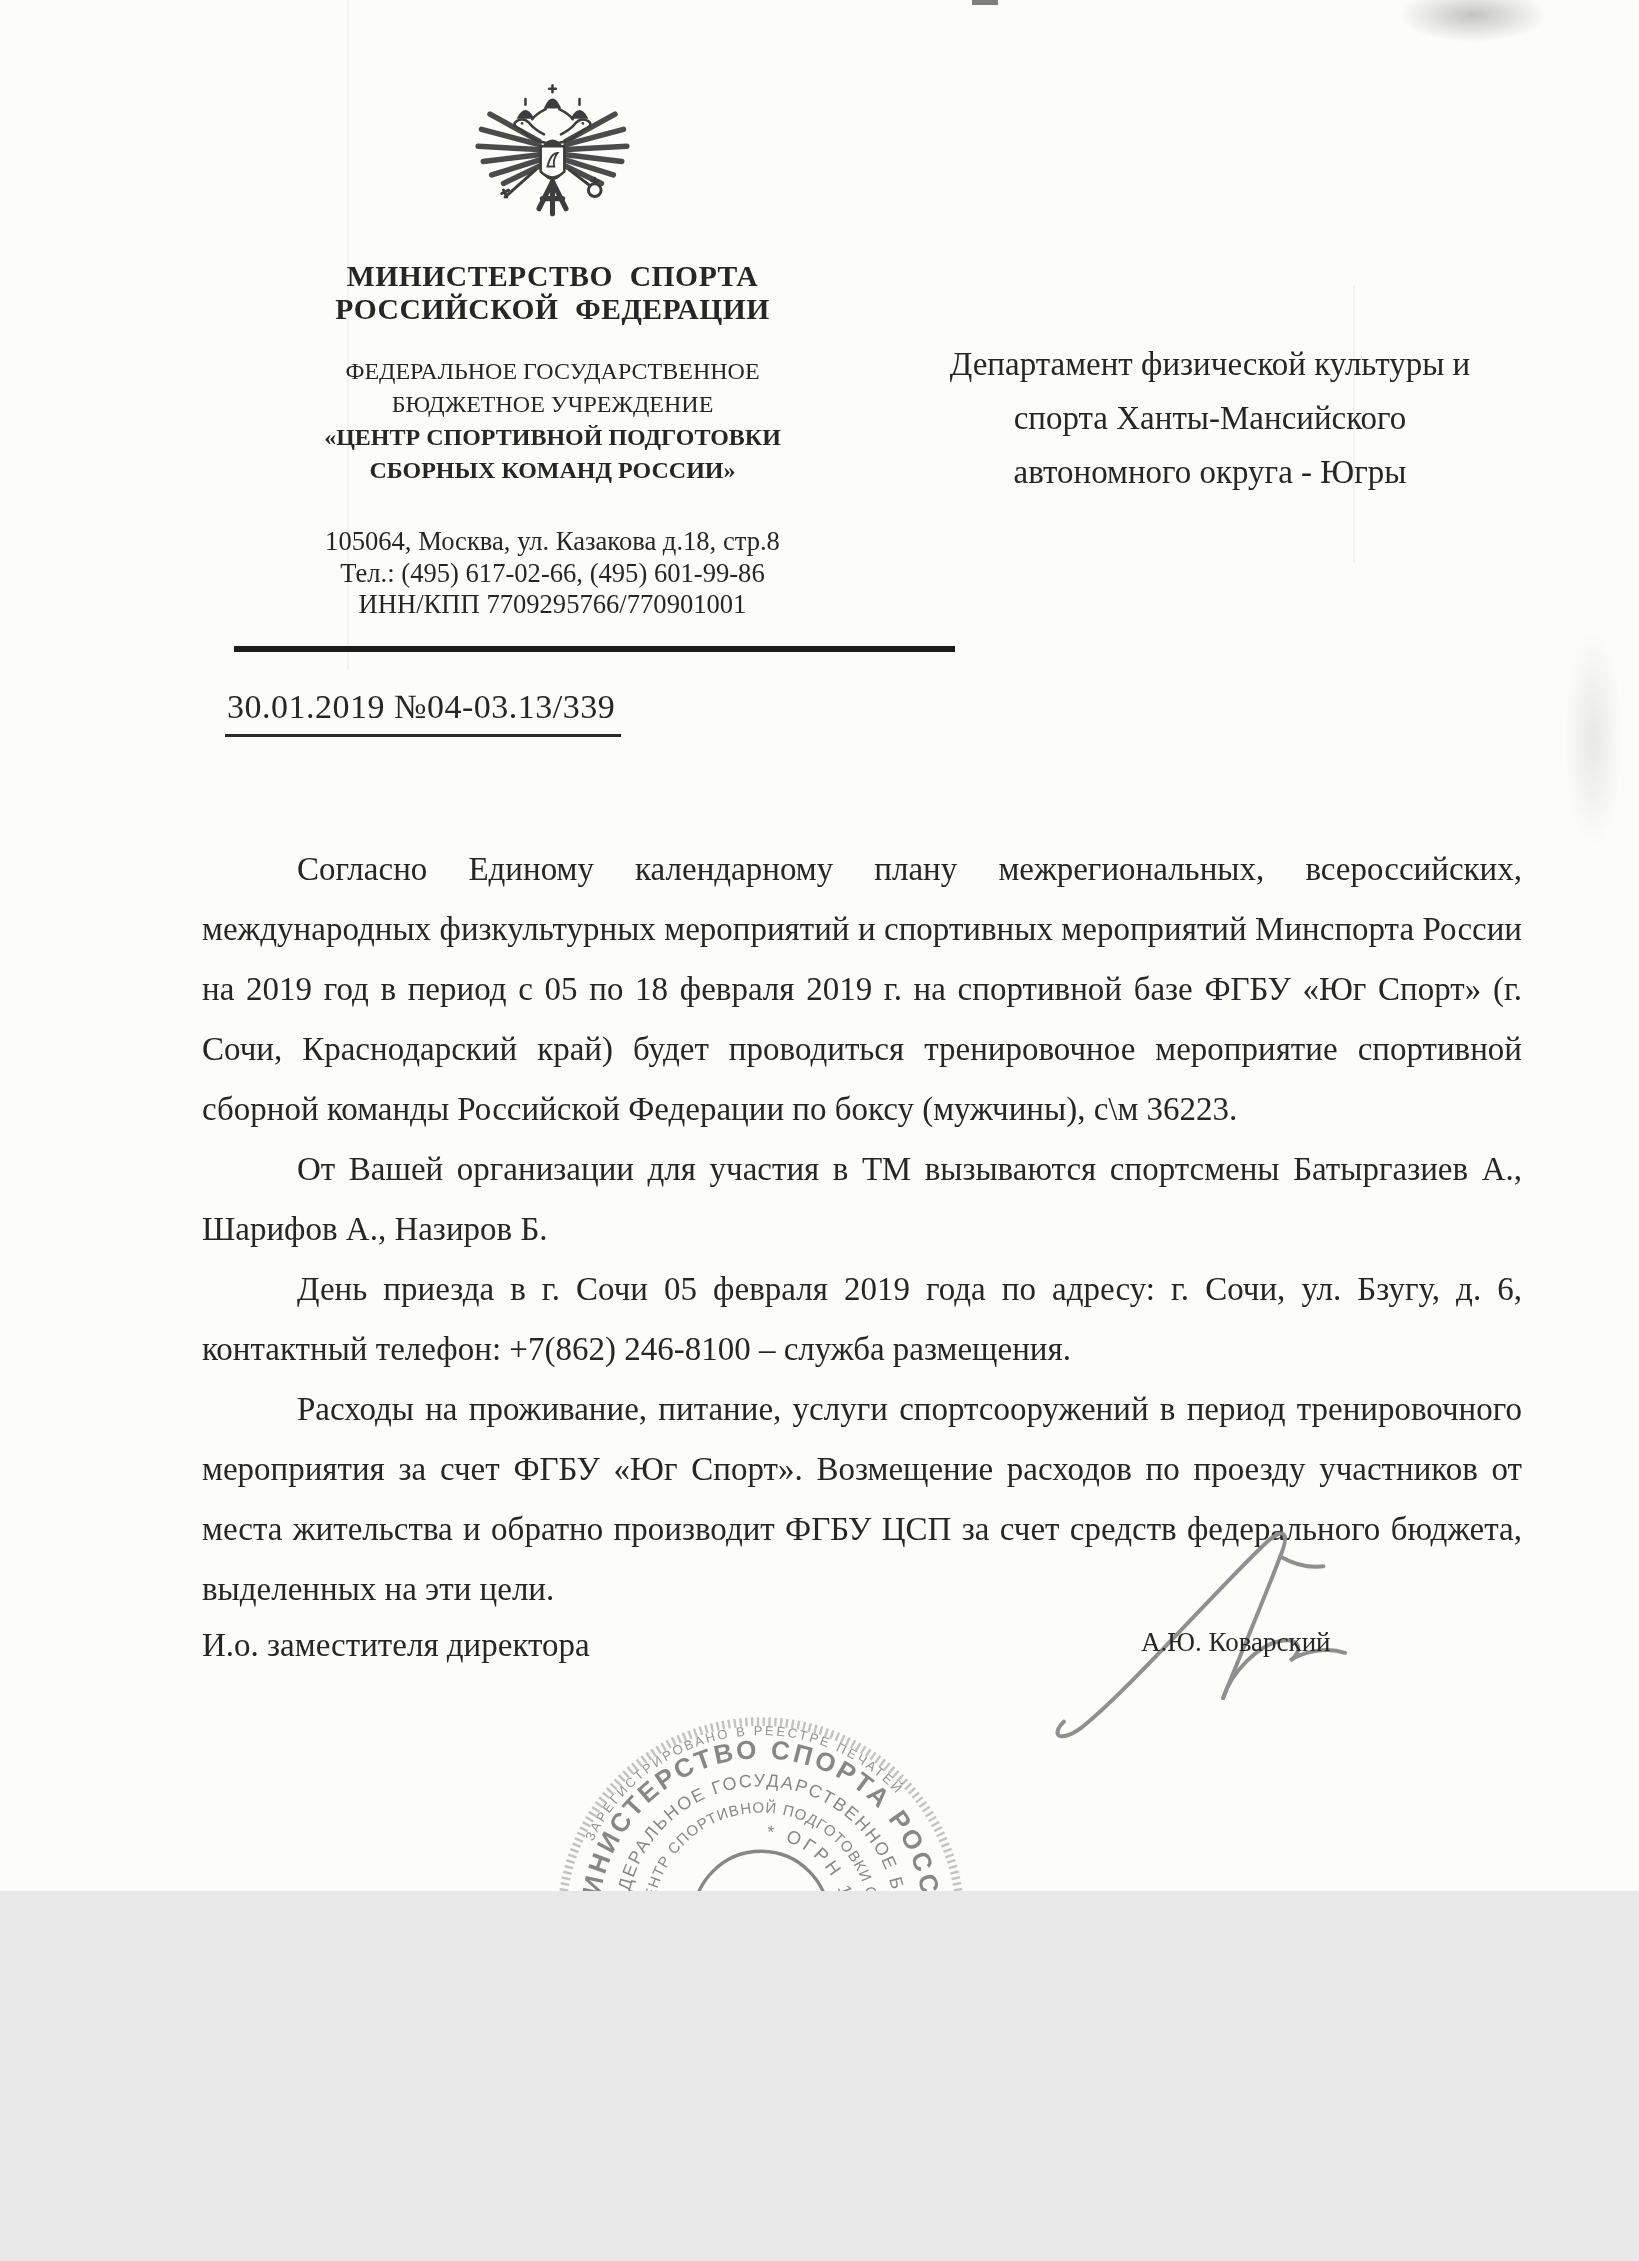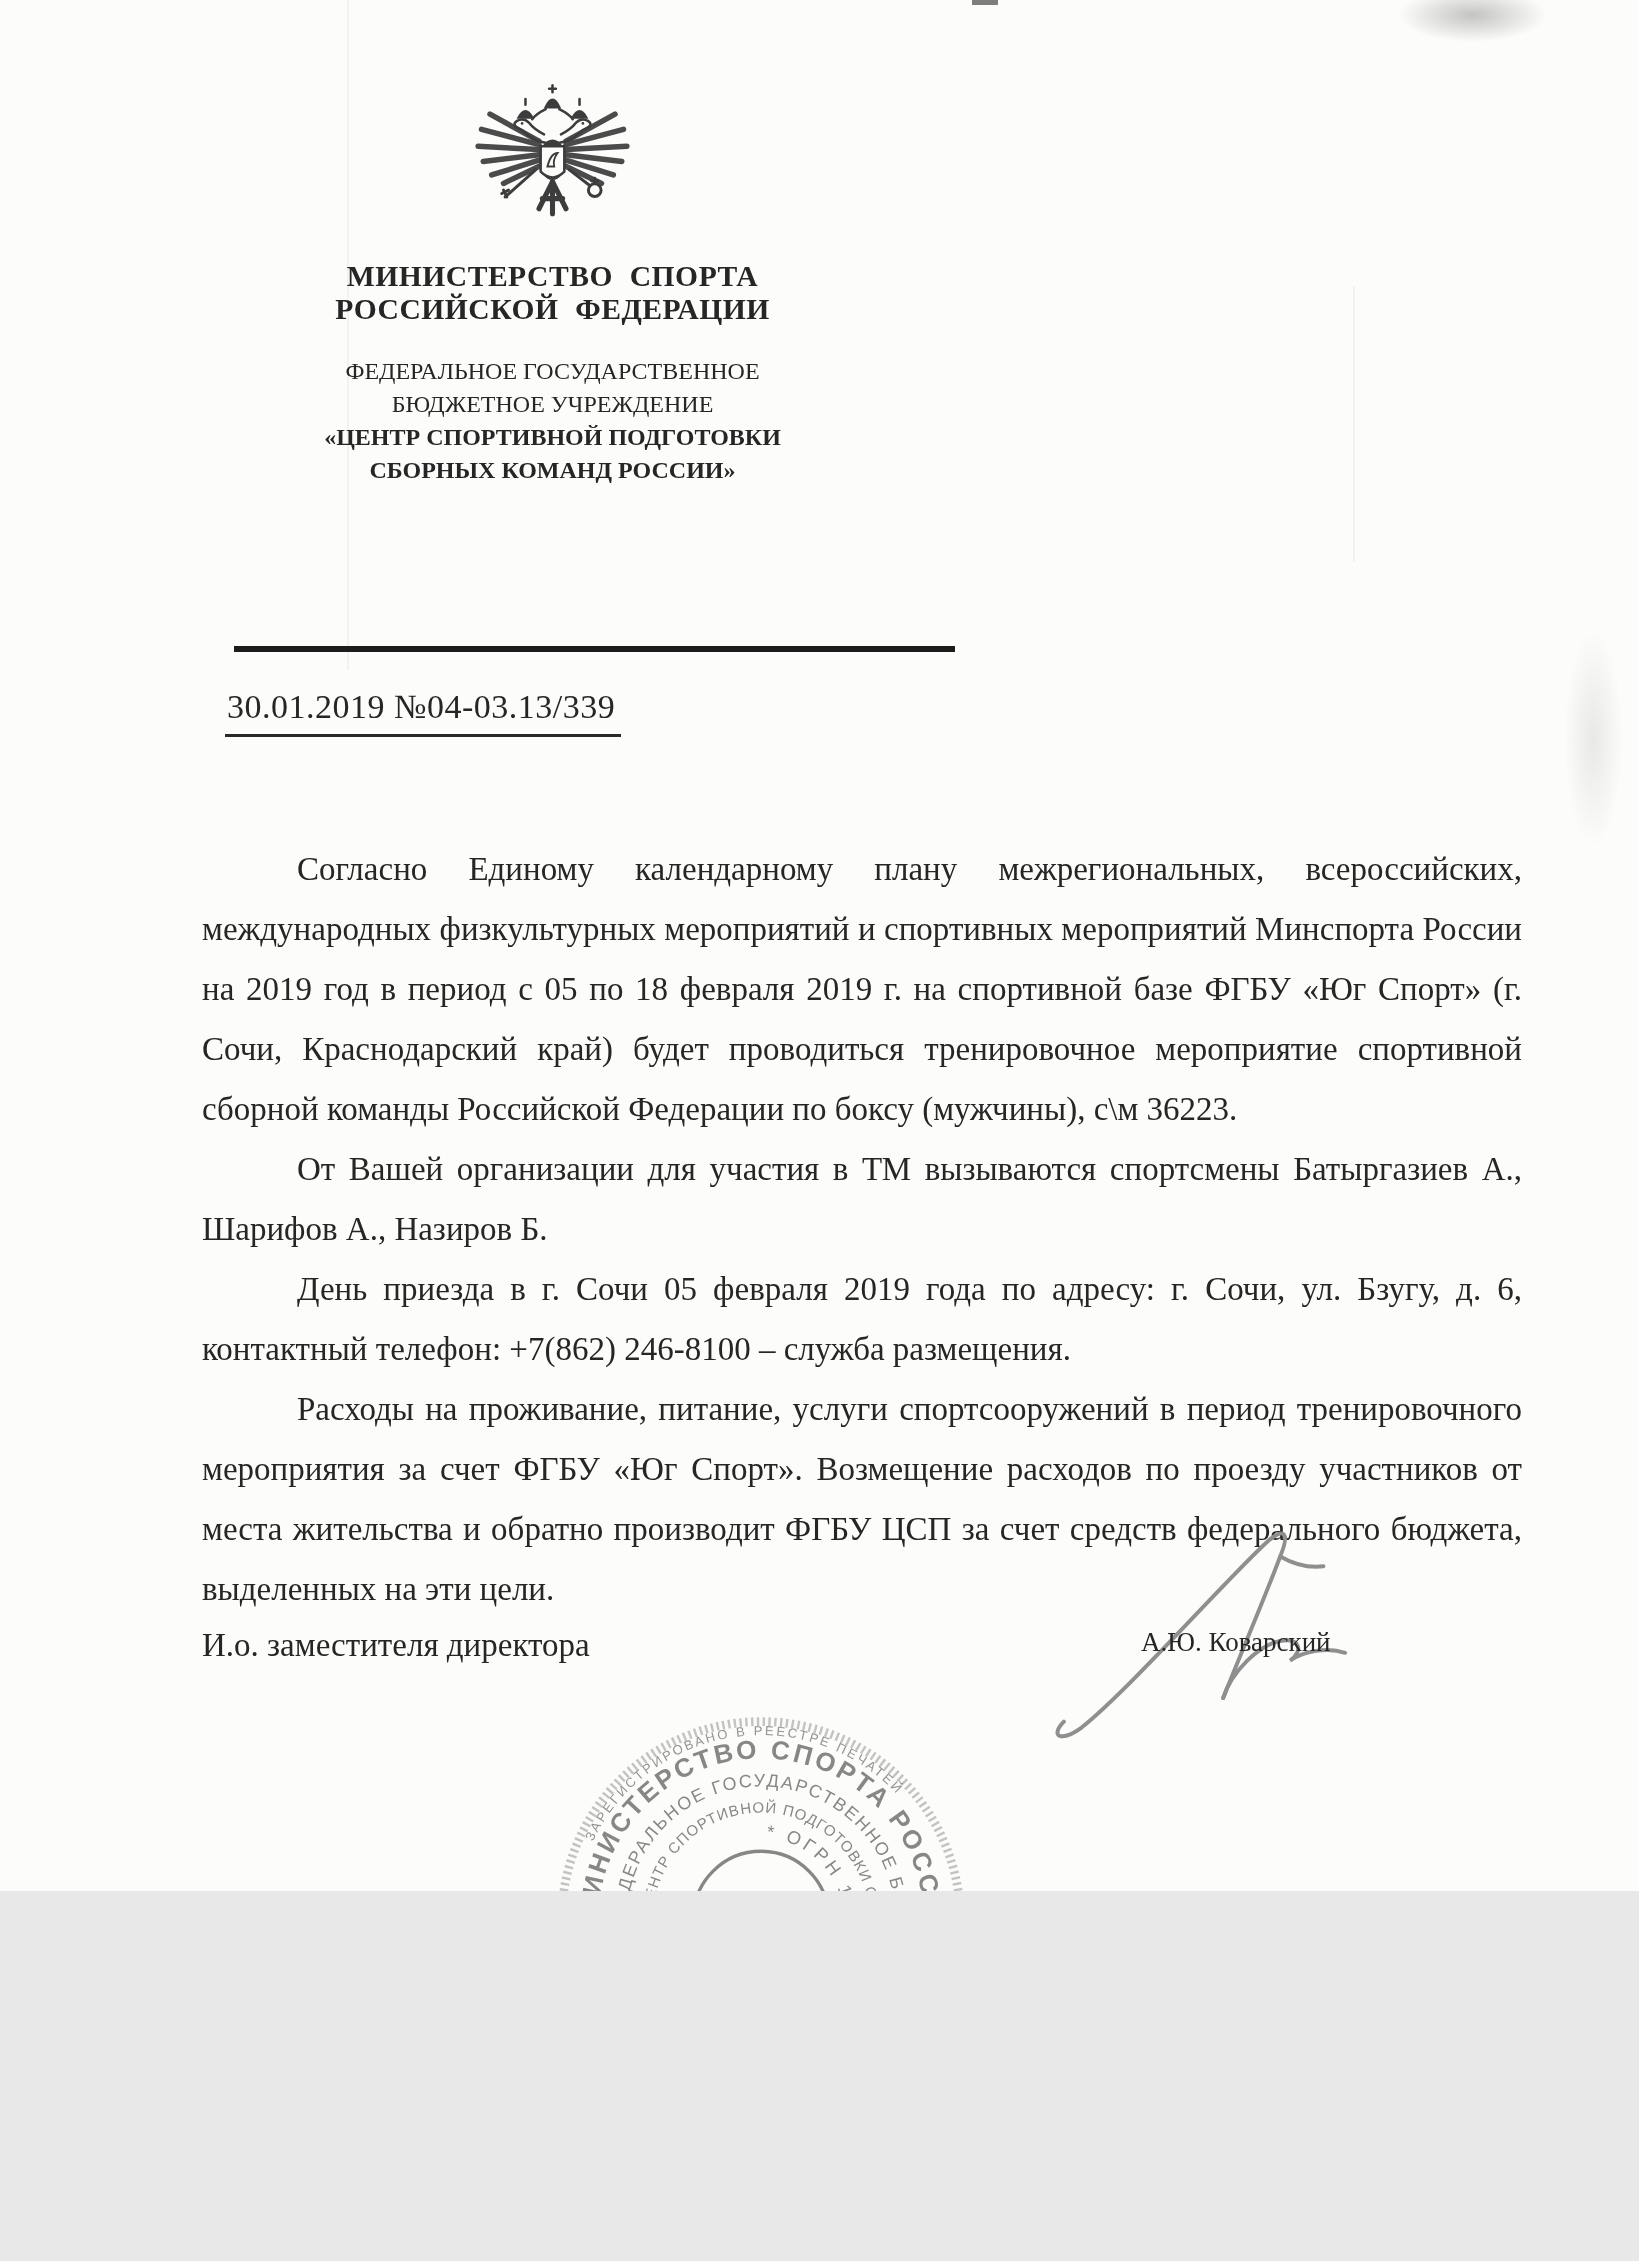--- a/index.html
+++ b/index.html
@@ -118,22 +118,32 @@
       </g>
     </svg>
     <div class="ministry">МИНИСТЕРСТВО СПОРТА</div>
     <div class="ministry">РОССИЙСКОЙ ФЕДЕРАЦИИ</div>
     <div class="org">
       <div>ФЕДЕРАЛЬНОЕ ГОСУДАРСТВЕННОЕ</div>
       <div>БЮДЖЕТНОЕ УЧРЕЖДЕНИЕ</div>
       <div class="b">«ЦЕНТР СПОРТИВНОЙ ПОДГОТОВКИ</div>
       <div class="b">СБОРНЫХ КОМАНД РОССИИ»</div>
     </div>
-  </div>
-
+    <div class="addr">
+      <div>105064, Москва, ул. Казакова д.18, стр.8</div>
+      <div>Тел.: (495) 617-02-66, (495) 601-99-86</div>
+      <div>ИНН/КПП 7709295766/770901001</div>
+    </div>
+  </div>
+
+  <div class="abs lh-right">
+    <div>Департамент физической культуры и</div>
+    <div>спорта Ханты-Мансийского</div>
+    <div>автономного округа - Югры</div>
+  </div>
 
   <div class="abs rule"></div>
 
   <div class="abs refline">30.01.2019 №04-03.13/339</div>
 
   <div class="abs body-text">
     <p>Согласно Единому календарному плану межрегиональных, всероссийских, международных физкультурных мероприятий и спортивных мероприятий Минспорта России на 2019 год в период с 05 по 18 февраля 2019 г. на спортивной базе ФГБУ «Юг Спорт» (г. Сочи, Краснодарский край) будет проводиться тренировочное мероприятие спортивной сборной команды Российской Федерации по боксу (мужчины), с\м 36223.</p>
     <p>От Вашей организации для участия в ТМ вызываются спортсмены Батыргазиев А., Шарифов А., Назиров Б.</p>
     <p>День приезда в г. Сочи 05 февраля 2019 года по адресу: г. Сочи, ул. Бзугу, д. 6, контактный телефон: +7(862) 246-8100 – служба размещения.</p>
     <p>Расходы на проживание, питание, услуги спортсооружений в период тренировочного мероприятия за счет ФГБУ «Юг Спорт». Возмещение расходов по проезду участников от места жительства и обратно производит ФГБУ ЦСП за счет средств федерального бюджета, выделенных на эти цели.</p>

